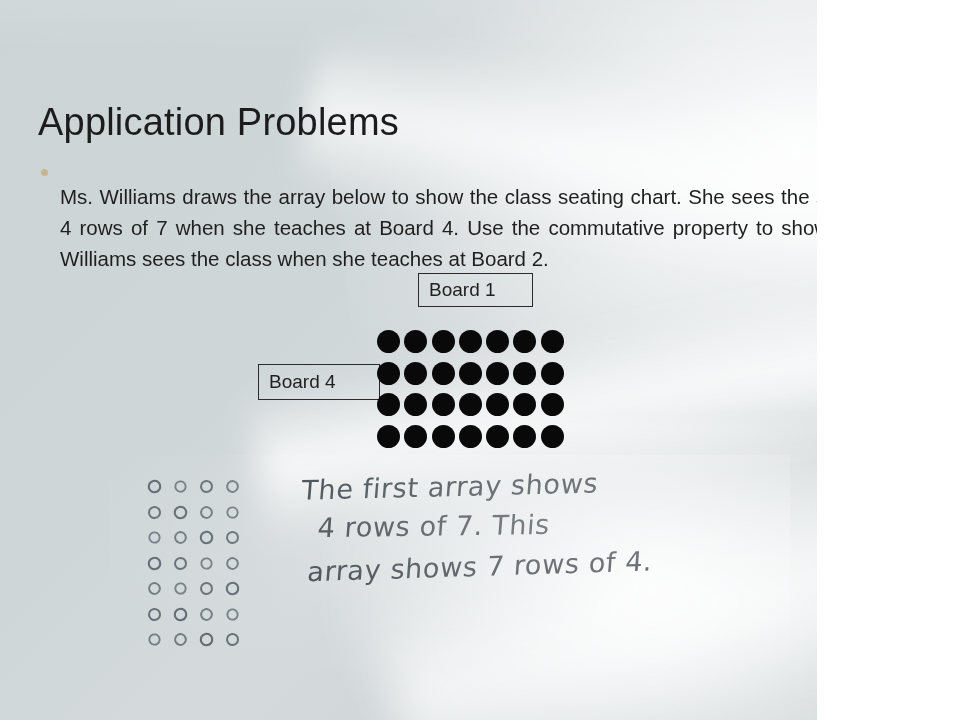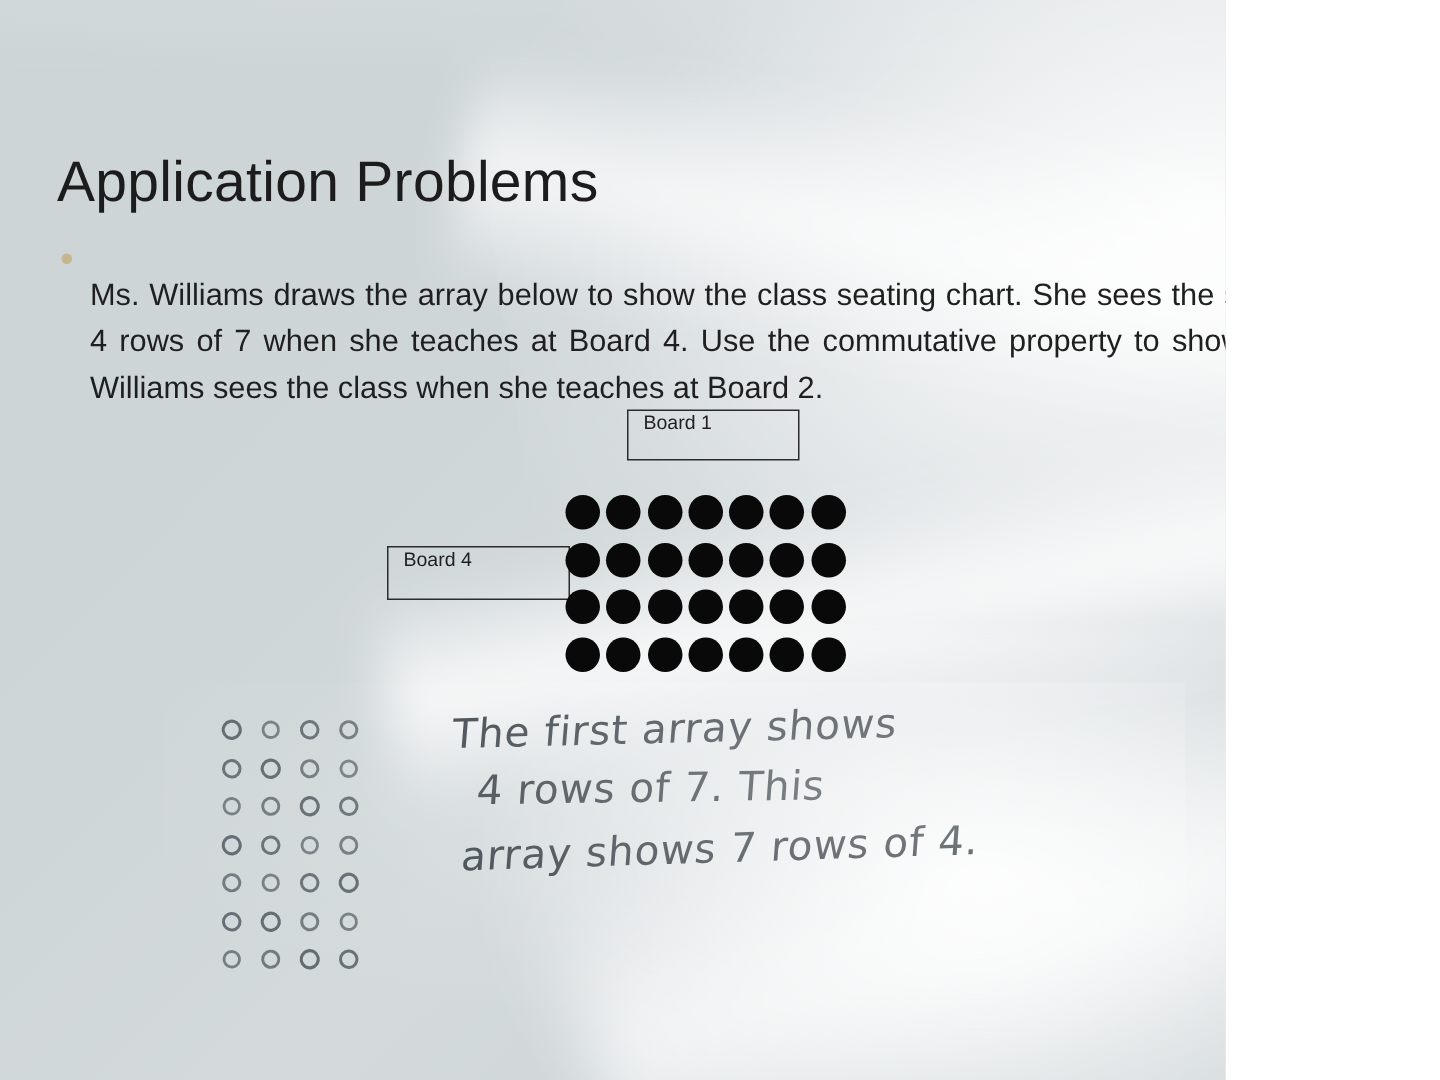--- a/index.html
+++ b/index.html
@@ -146,22 +146,23 @@
     max-width: 865px;
   }
 
   
   .board-box {
     position: absolute;
     border: 1.5px solid #2b2b2b;
     background: transparent;
     box-sizing: border-box;
     display: flex;
+    align-items: center;
     padding-left: 10px;
-    font-size: 13px;
+    font-size: 19px;
     color: #1f1f1f;
   }
   #board-1 {
     left: 418px;
     top: 273px;
     width: 115px;
     height: 34px;
   }
   #board-2 {
     left: 258px;

